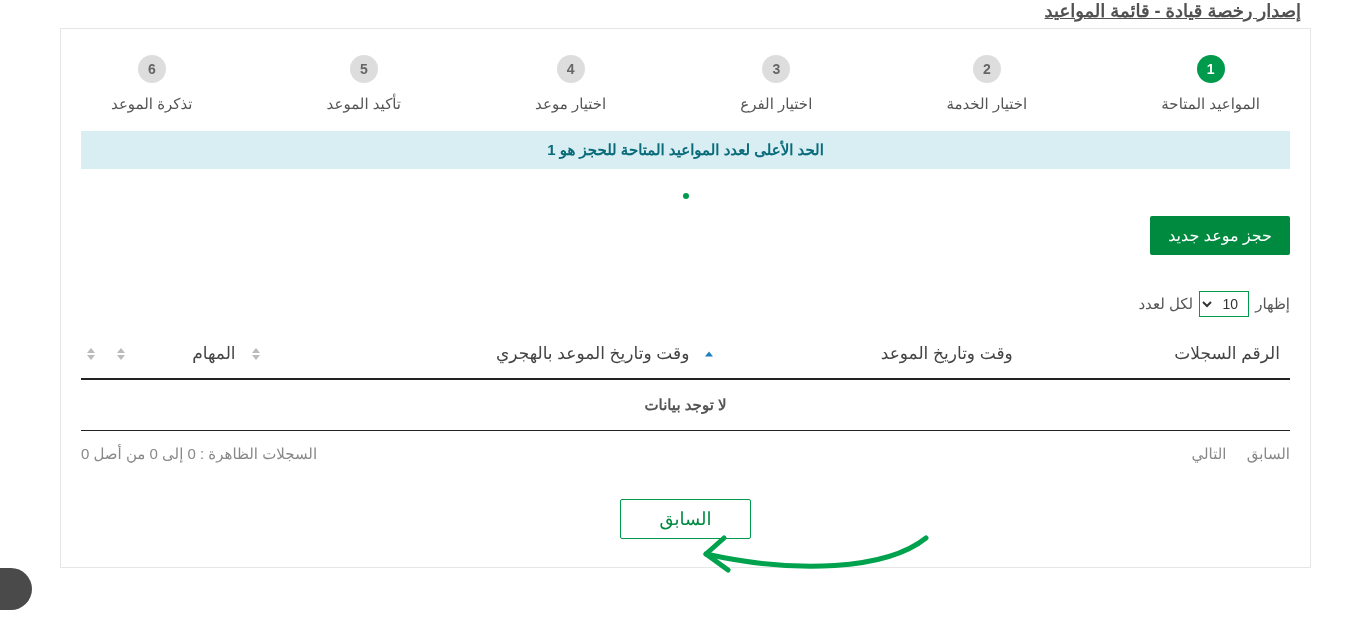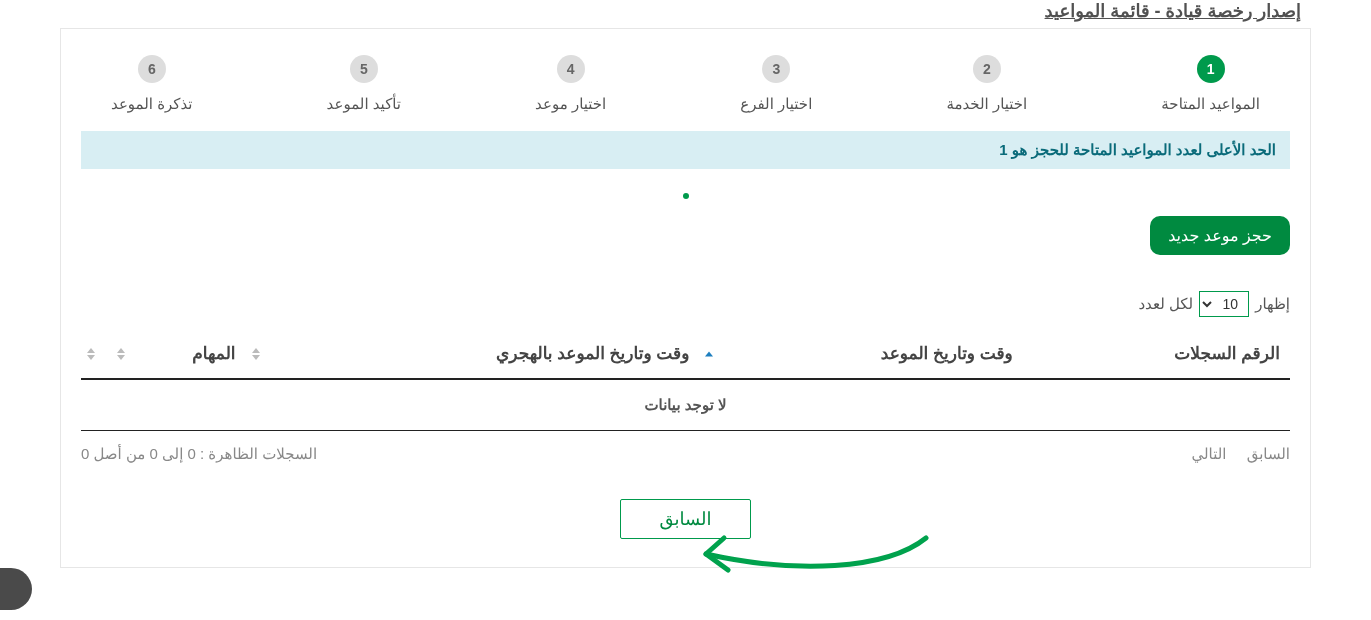--- a/index.html
+++ b/index.html
@@ -59,34 +59,35 @@
     background: #009a4c;
     color: #fff;
   }
   
   .alert {
     background: #d8eef3;
     color: #0a6b7a;
     font-weight: bold;
     padding: 10px 14px;
     font-size: 15px;
+    text-align: center;
   }
   
   .loader-row { text-align: center; padding: 16px 0 8px 0; }
   .dot { display:inline-block; width:6px; height:6px; border-radius:50%; background:#009a4c; }
   
   .btn-primary {
     background: #008a40;
     color: #fff;
     border: none;
     padding: 10px 18px;
     font-size: 16px;
     cursor: pointer;
     font-family: inherit;
-    border-radius: 10px;
+    border-radius: 2px;
   }
   .actions-row { padding: 6px 0 26px 0; }
   
   .controls-row {
     display: flex;
     justify-content: space-between;
     align-items: center;
     padding: 10px 0 12px 0;
     color: #555;
     font-size: 15px;
@@ -110,21 +111,21 @@
     background:#fff;
   }
   
   table {
     width: 100%;
     border-collapse: collapse;
     text-align: right;
     color: #444;
   }
   thead th {
-    font-weight: bold;
+    font-weight: normal;
     font-size: 17px;
     padding: 14px 10px;
     border-bottom: 2px solid #222;
     text-align: right;
     position: relative;
   }
   .sort-icons {
     position:absolute;
     left:6px;
     top:50%;

